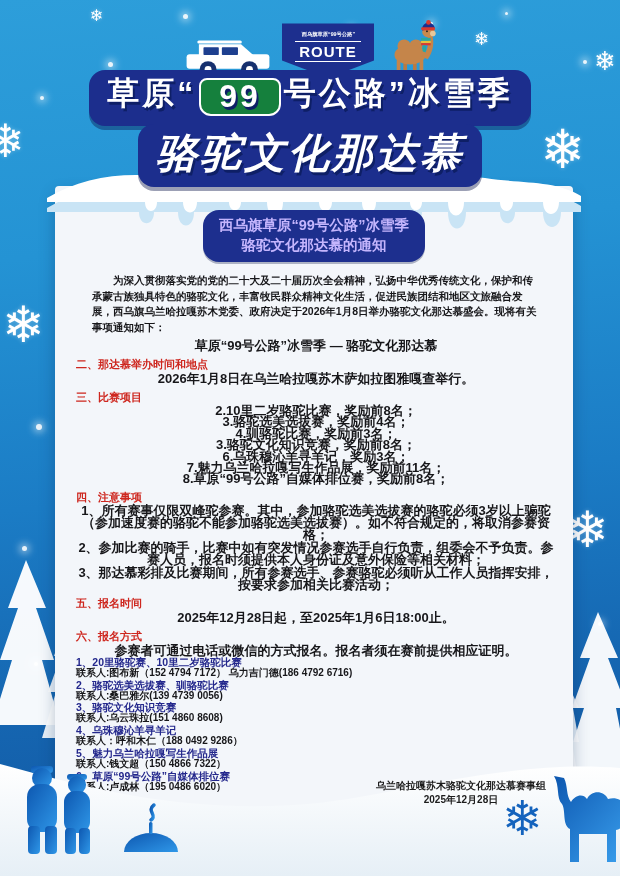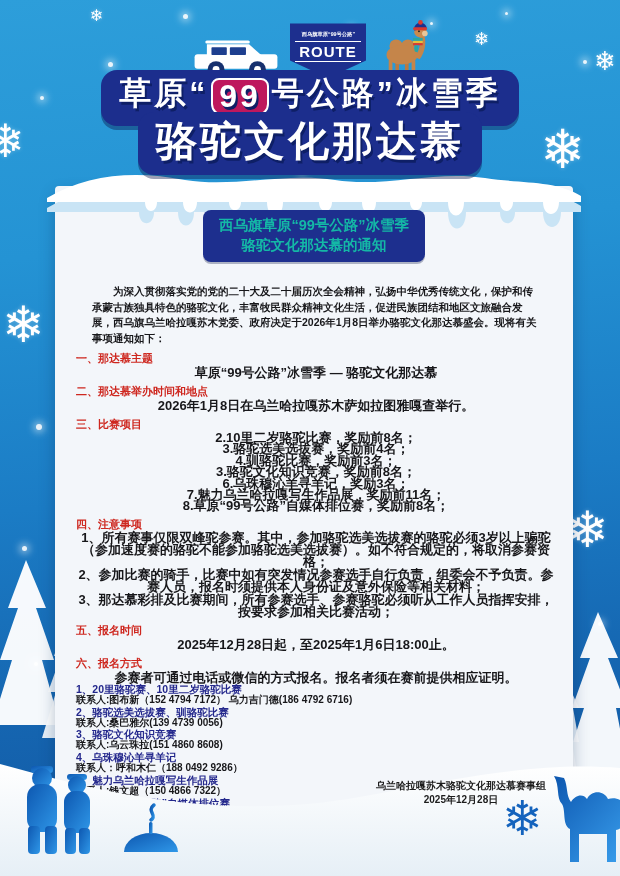--- a/index.html
+++ b/index.html
@@ -8,43 +8,43 @@
     background:linear-gradient(175deg,#2d9eda 0%,#2493d4 28%,#1b7cc5 55%,#1565b0 78%,#1254a0 100%);}
   
   .dot{position:absolute;border-radius:50%;background:#fff;opacity:.9;
     box-shadow:0 0 7px 3px rgba(255,255,255,.5);}
   .flake{position:absolute;color:#fff;line-height:1;z-index:1;text-shadow:0 0 4px rgba(255,255,255,.4);}
   .tree{position:absolute;z-index:1;}
   
   .plate-row{position:absolute;top:18px;left:0;width:100%;display:flex;
     justify-content:center;align-items:flex-end;gap:8px;z-index:3;}
   .jeep{width:92px;height:54px;margin-bottom:-4px;}
-  .plate{position:relative;width:76px;height:58px;background:#1d2f8e;
+  .plate{position:relative;width:92px;height:58px;background:#1d2f8e;
     clip-path:polygon(0 6%,100% 6%,100% 70%,50% 100%,0 70%);
     display:flex;flex-direction:column;align-items:center;padding-top:10px;box-sizing:border-box;}
   .plate-small{font-size:6px;color:#fff;white-space:nowrap;transform:scale(.88);font-weight:700;}
   .plate-route{font-size:15px;font-weight:800;color:#fff;letter-spacing:1px;
     border-top:1.5px solid #fff;border-bottom:1.5px solid #fff;padding:1px 4px;margin-top:2px;}
   .camel-mascot{width:56px;height:62px;margin-bottom:-2px;}
   .title{position:absolute;width:100%;text-align:center;z-index:3;}
   .title1{top:70px;}
-  .title2{top:112px;}
+  .title2{top:124px;font-style:italic;}
   .chip{display:inline-block;background:#1c2e8d;border-radius:16px;padding:2px 18px 6px;
     box-shadow:0 4px 0 rgba(8,18,70,.4);}
   .title-text{color:#fff;font-weight:800;letter-spacing:3px;text-shadow:2px 3px 0 #0e1f66;}
   .t1{font-size:32px;}
   .t2{font-size:41px;}
-  .shield99{display:inline-block;background:#be185d;border:2px solid #fff;
-    border-radius:8px 8px 12px 12px;padding:0 6px 2px;margin:4px 3px;line-height:1;vertical-align:-3px;}
+  .shield99{display:inline-block;background:#15803d;border:2px solid #fff;
+    border-radius:8px 8px 12px 12px;padding:0 18px 2px;margin:4px 3px;line-height:1;vertical-align:-3px;}
   
   .card{position:absolute;left:55px;top:186px;width:518px;background:#f3f6fa;
     border-radius:4px;z-index:2;box-shadow:0 8px 16px rgba(8,35,80,.3);padding-bottom:40px;}
   .snowcap{position:absolute;top:-16px;left:-8px;width:534px;height:60px;}
-  .notice-badge{margin:24px auto 11px;width:fit-content;max-width:430px;background:#1d2f8e;color:#14b8a6;
-    border-radius:8px;padding:5px 16px 7px;text-align:center;font-weight:800;font-size:14.5px;
+  .notice-badge{margin:24px auto 0;width:fit-content;max-width:430px;background:#1d2f8e;color:#c4b5fd;
+    border-radius:16px;padding:5px 16px 7px;text-align:center;font-weight:800;font-size:14.5px;
     line-height:1.38;position:relative;z-index:2;box-shadow:0 2px 0 rgba(10,20,70,.3);}
   .card-body{padding:7px 17px 0 21px;color:#17171a;font-weight:700;}
   .intro{font-size:10.5px;line-height:15.5px;text-indent:2em;margin:4px 16px 0;}
   .sec{margin-top:4px;}
   .sec-h{color:#ce271f;font-size:11px;line-height:12px;margin:6px 0 2px;font-weight:800;}
   .ln{font-size:13px;line-height:13px;margin:0;text-align:center;}
   .sec3 .ln{line-height:11.4px;}
   .sec4 .ln{line-height:12px;margin-bottom:1px;}
   .cat{color:#23278c;font-size:10.5px;line-height:11px;margin:0;font-weight:800;}
   .contact{font-size:10px;line-height:10.8px;margin:0 0 1px;color:#17171a;}
@@ -146,21 +146,20 @@
 
     <div class="notice-badge">
       <div>西乌旗草原“99号公路”冰雪季</div>
       <div>骆驼文化那达慕的通知</div>
     </div>
 
     <div class="card-body">
       <p class="intro">为深入贯彻落实党的党的二十大及二十届历次全会精神，弘扬中华优秀传统文化，保护和传承蒙古族独具特色的骆驼文化，丰富牧民群众精神文化生活，促进民族团结和地区文旅融合发展，西乌旗乌兰哈拉嘎苏木党委、政府决定于2026年1月8日举办骆驼文化那达慕盛会。现将有关事项通知如下：</p>
 
       <section class="sec">
-        <h3 class="sec-h">一、那达慕主题</h3>
         <p class="ln">草原“99号公路”冰雪季 — 骆驼文化那达慕</p>
       </section>
 
       <section class="sec">
         <h3 class="sec-h">二、那达慕举办时间和地点</h3>
         <p class="ln">2026年1月8日在乌兰哈拉嘎苏木萨如拉图雅嘎查举行。</p>
       </section>
 
       <section class="sec sec3">
         <h3 class="sec-h">三、比赛项目</h3>

